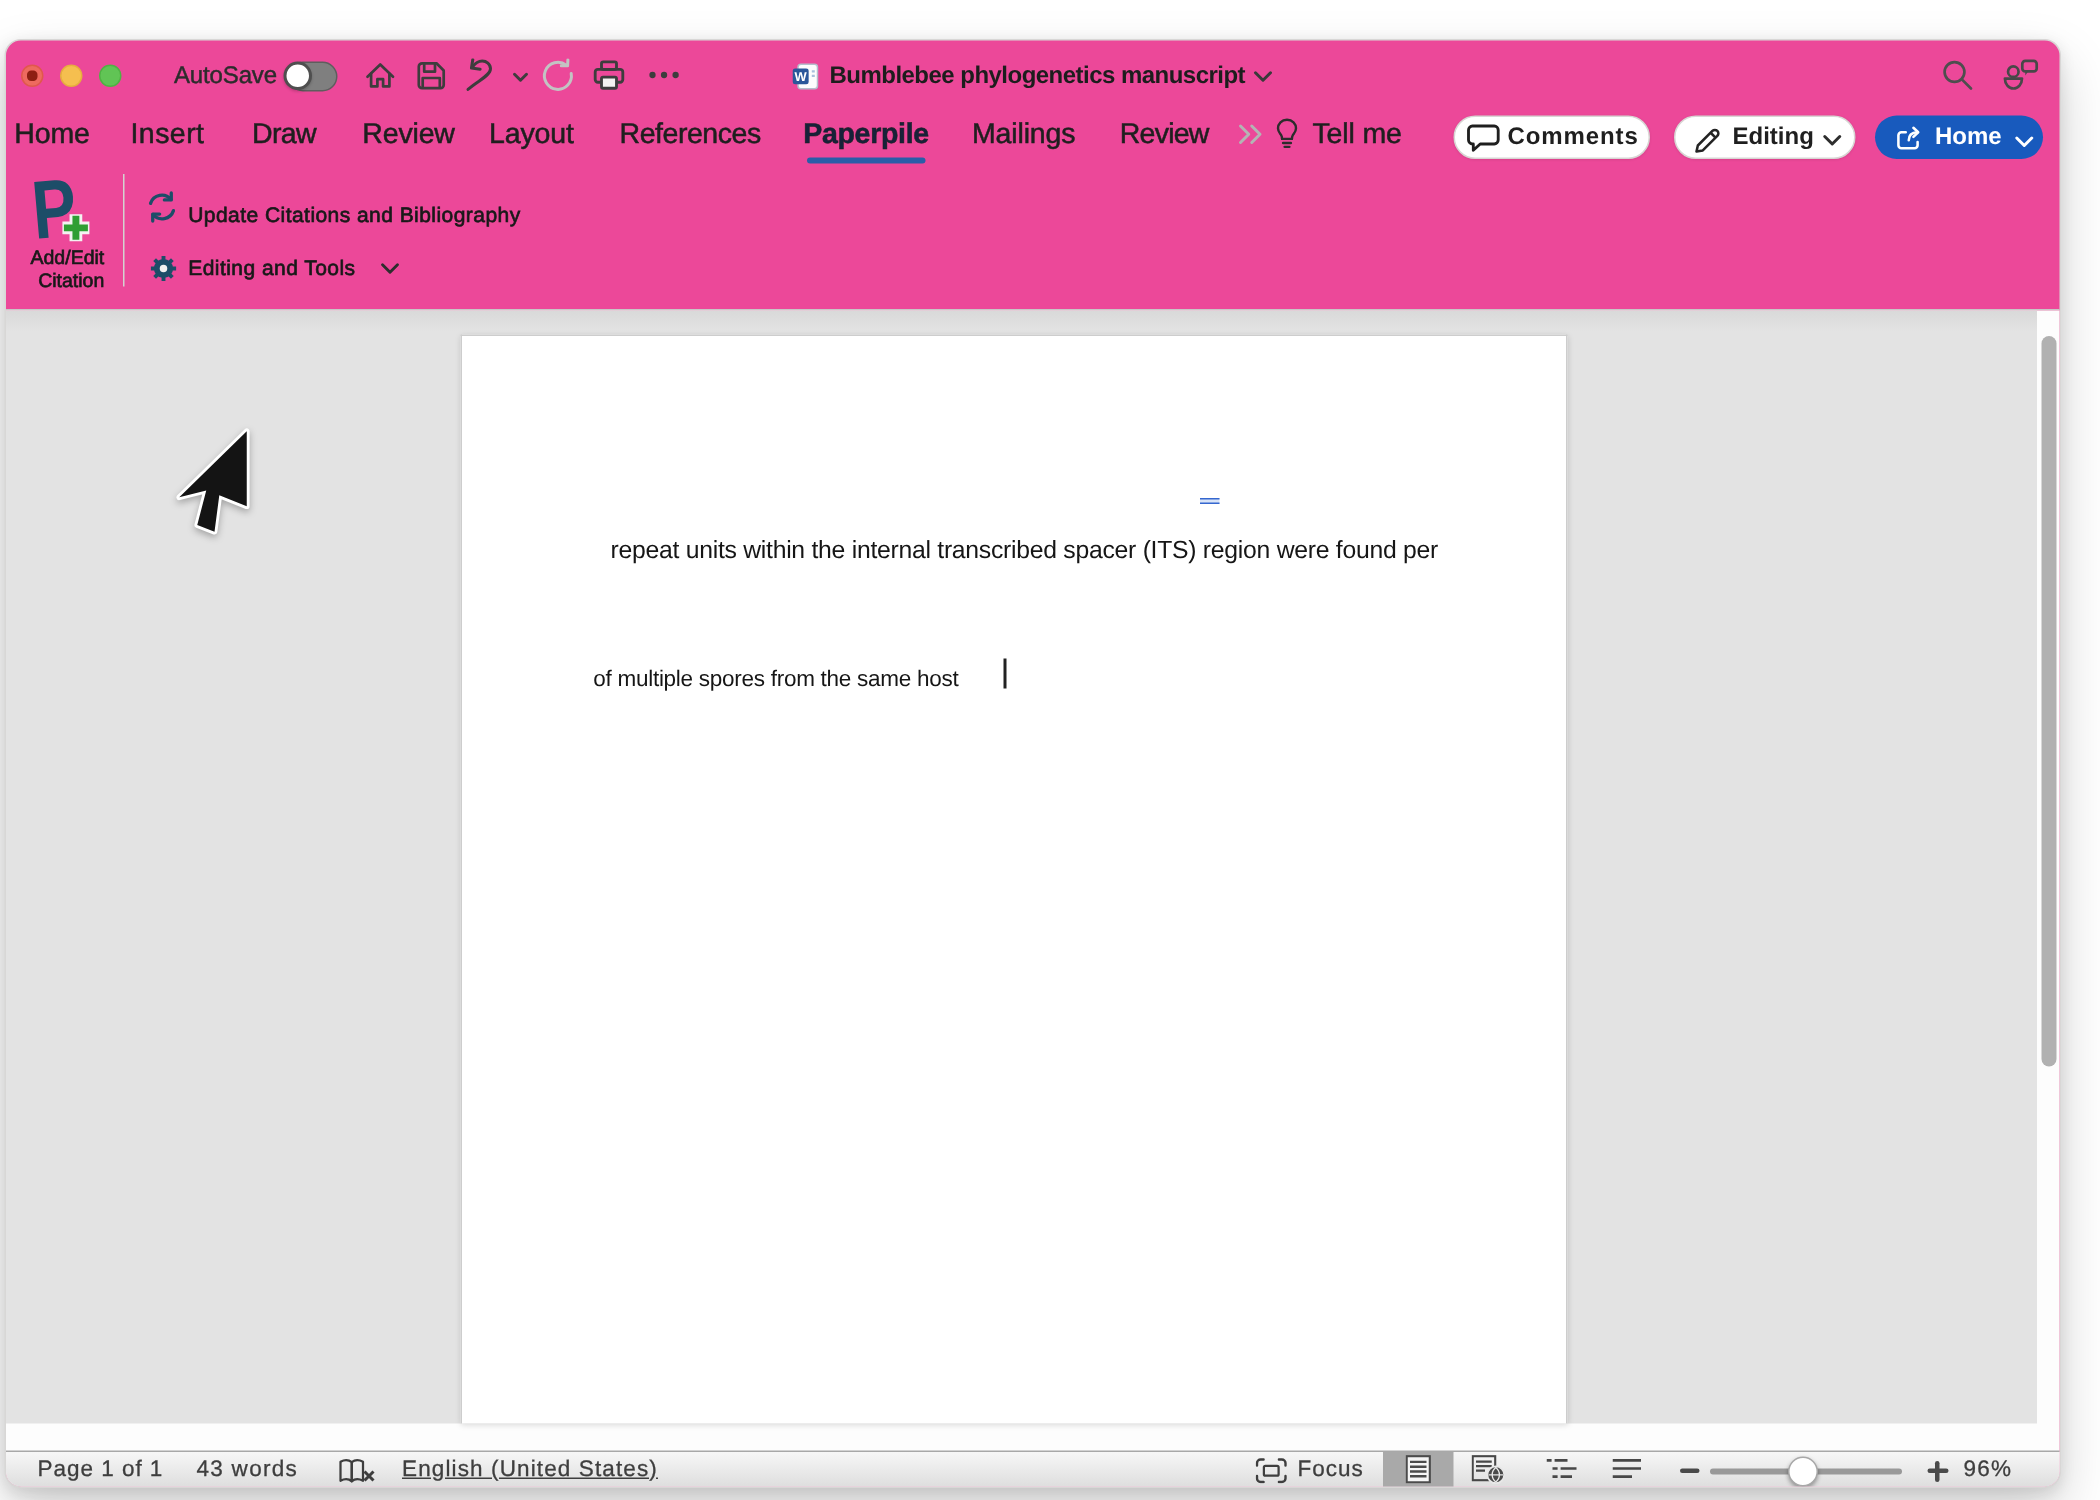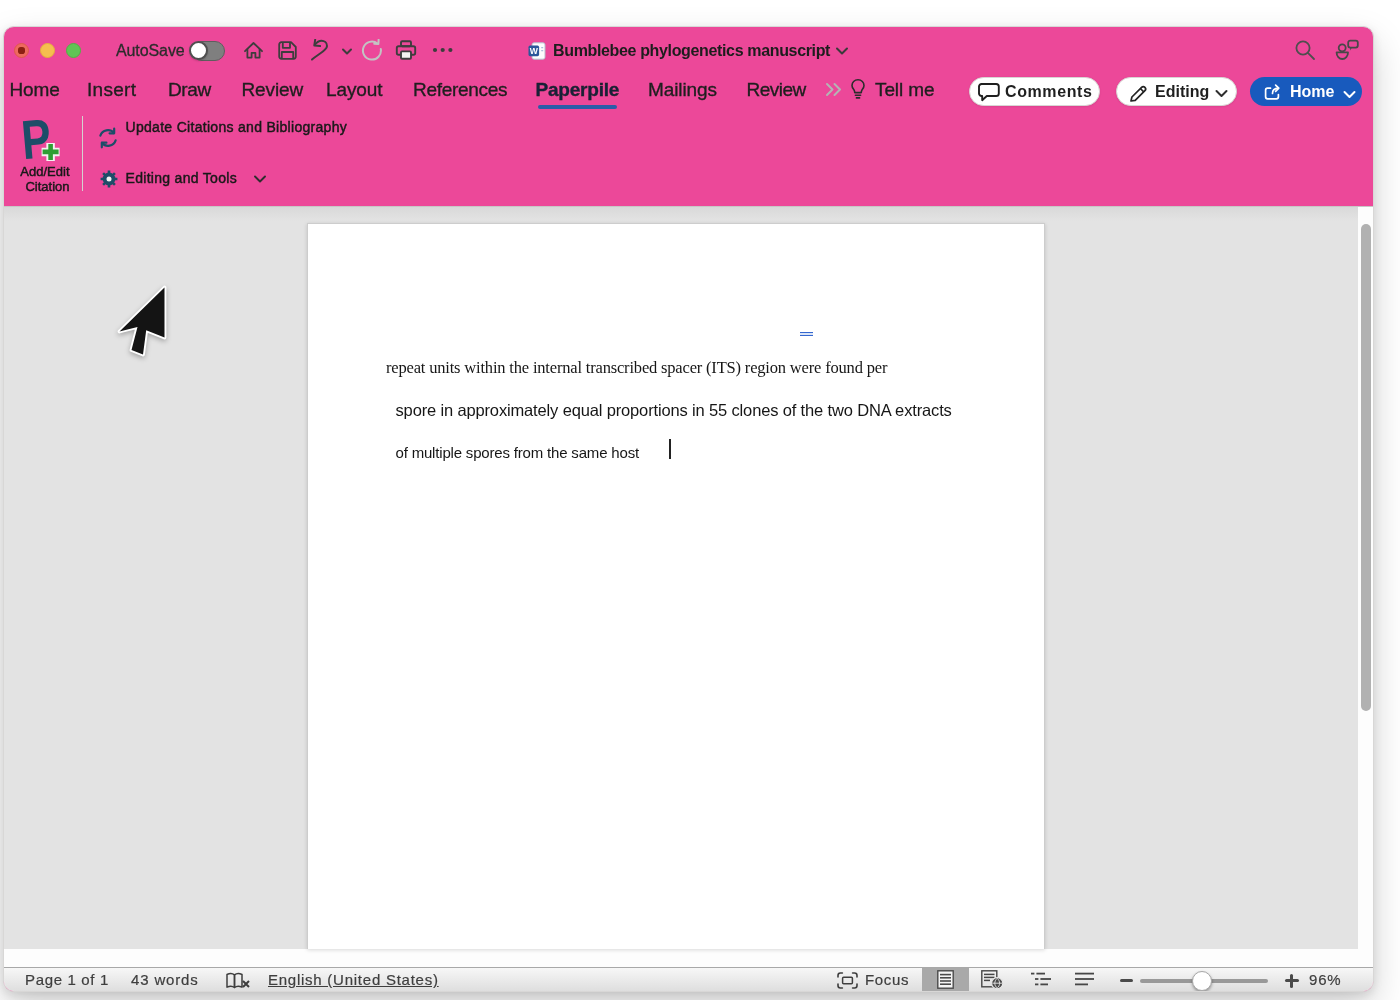--- a/index.html
+++ b/index.html
@@ -153,21 +153,21 @@
   </svg>
   <div class="ribbon-label" style="left:5.5px; top:136.5px; width:60px; text-align:right; font-size:13px; letter-spacing:0; line-height:15.5px;">Add/Edit<br>Citation</div>
   <div class="abs" style="left:77.5px; top:89px; width:1px; height:75px; background:#d4d2d0;"></div>
 
   <svg class="abs" style="left:93px; top:100px;" width="22" height="22" viewBox="0 0 21 21" fill="none" stroke="#1d4d68" stroke-width="2.1" stroke-linecap="round" stroke-linejoin="round">
     <path d="M3.2 8.2 A7.6 7.6 0 0 1 16.2 5.7"></path>
     <path d="M16.4 1.6 L16.4 6 L12 6"></path>
     <path d="M17.8 12.8 A7.6 7.6 0 0 1 4.8 15.3"></path>
     <path d="M4.6 19.4 L4.6 15 L9 15"></path>
   </svg>
-  <div class="ribbon-label" style="left:121.5px; top:92px;">Update Citations and Bibliography</div>
+  <div class="ribbon-label" style="left:121.5px; top:108px;">Update Citations and Bibliography</div>
 
   <svg class="abs" style="left:95px; top:141.5px;" width="20" height="20" viewBox="0 0 20 20">
     <g stroke="#1d4d68" stroke-width="2.6">
       <line x1="10" y1="1.6" x2="10" y2="18.4"></line>
       <line x1="1.6" y1="10" x2="18.4" y2="10"></line>
       <line x1="4.1" y1="4.1" x2="15.9" y2="15.9"></line>
       <line x1="15.9" y1="4.1" x2="4.1" y2="15.9"></line>
     </g>
     <circle cx="10" cy="10" r="6.4" fill="#1d4d68"></circle>
     <circle cx="10" cy="10" r="2.5" fill="#f3f2f1"></circle>
@@ -175,22 +175,21 @@
   <div class="ribbon-label" style="left:121.5px; top:142.5px;">Editing and Tools</div>
   <svg class="abs" style="left:249px; top:148px;" width="14" height="9" viewBox="0 0 14 9" fill="none" stroke="#2e2e2e" stroke-width="1.9" stroke-linecap="round" stroke-linejoin="round">
     <path d="M2 1.5 L7 6.5 L12 1.5"></path>
   </svg>
 
   <div class="abs" style="left:0; top:179px; width:1371px; height:1px; background:#c8c7c6;"></div>
 
   <div class="abs" style="left:0; top:180px; width:1371px; height:786px; background:#fdfdfd;"></div>
   <div class="abs" style="left:0; top:180px; width:1354px; height:742px; background:linear-gradient(#d9d9d9, #e3e3e3 14px);"></div>
   <div class="abs" style="left:303px; top:196px; width:738px; height:726px; background:#ffffff; border:1px solid #cdcdcd; border-bottom:none; box-shadow:0 1px 4px rgba(0,0,0,0.15);">
-    <div class="abs bodyline" style="left:78px; top:134px; font-size:16.5px; letter-spacing:-0.18px; color:#161616;font-family:Liberation Serif, serif;">repeat units within the internal transcribed spacer (ITS) region were found per</div>
-    <div class="abs bodyline" style="left:87.5px; top:177px; font-size:16.5px; letter-spacing:-0.15px; color:#161616;">spore in approximately equal proportions in 55 clones of the two DNA extracts</div>
+    <div class="abs bodyline" style="left:99px; top:134px; font-size:16.5px; letter-spacing:-0.18px; color:#161616;">repeat units within the internal transcribed spacer (ITS) region were found per</div>
     <div class="abs bodyline" style="left:87.5px; top:220px; font-size:15px; letter-spacing:-0.18px; color:#161616;">of multiple spores from the same host</div>
     <div class="abs" style="left:361px; top:215px; width:1.6px; height:20px; background:#222222;"></div>
     <div class="abs" style="left:492px; top:107.5px; width:12.5px; height:4.4px; border-top:1.4px solid #3567cf; border-bottom:1.4px solid #3567cf; background:rgba(130,165,230,0.3);"></div>
   </div>
 
   <svg class="abs" style="left:104px; top:255px; filter:drop-shadow(0 2px 2.5px rgba(0,0,0,0.28));" width="64" height="84" viewBox="0 0 64 84">
     <path d="M56.5 5.5 L56.5 55.5 L38.2 48.2 L35 72.5 L23.5 68 L29.5 45 L11.5 49.5 Z" fill="none" stroke="#ffffff" stroke-width="3.8" stroke-linejoin="round"></path>
     <path d="M56.5 5.5 L56.5 55.5 L38.2 48.2 L35 72.5 L23.5 68 L29.5 45 L11.5 49.5 Z" fill="#141414"></path>
   </svg>
 

